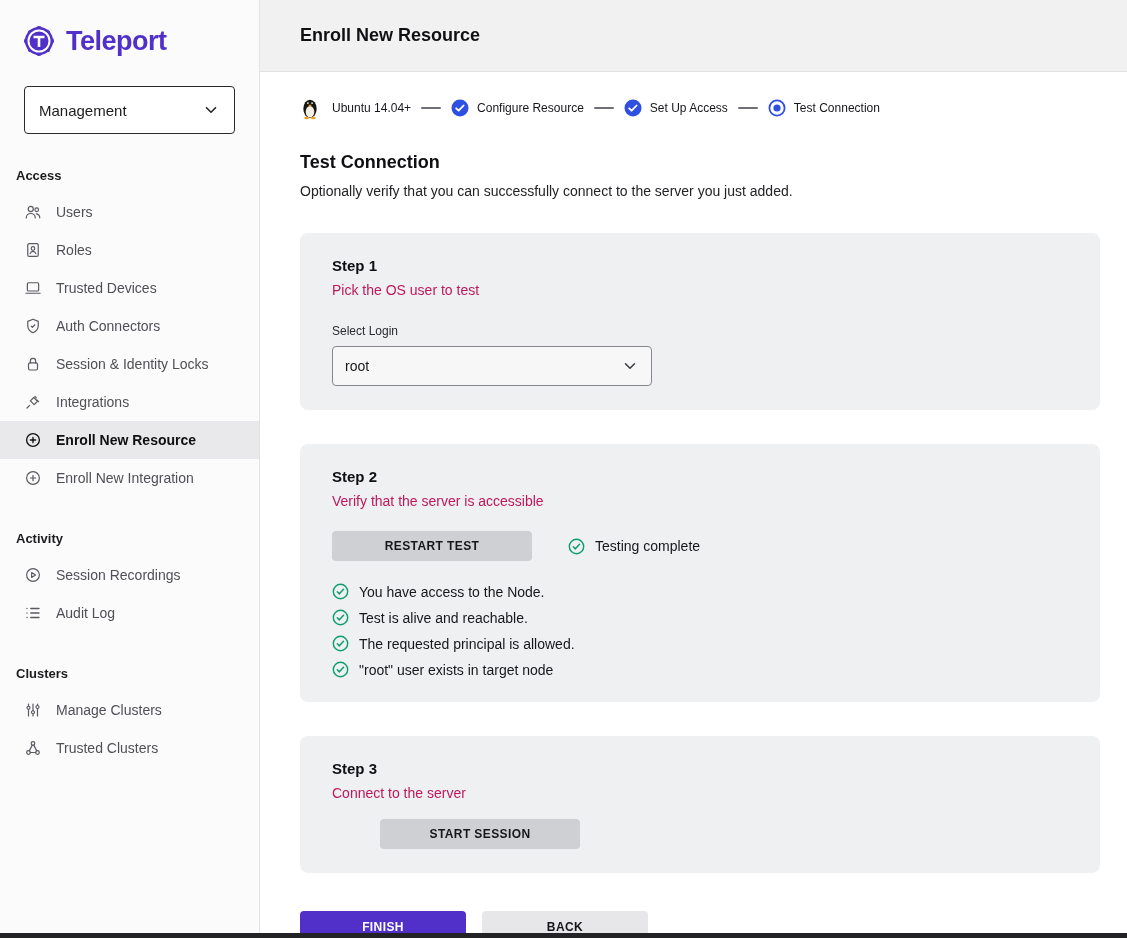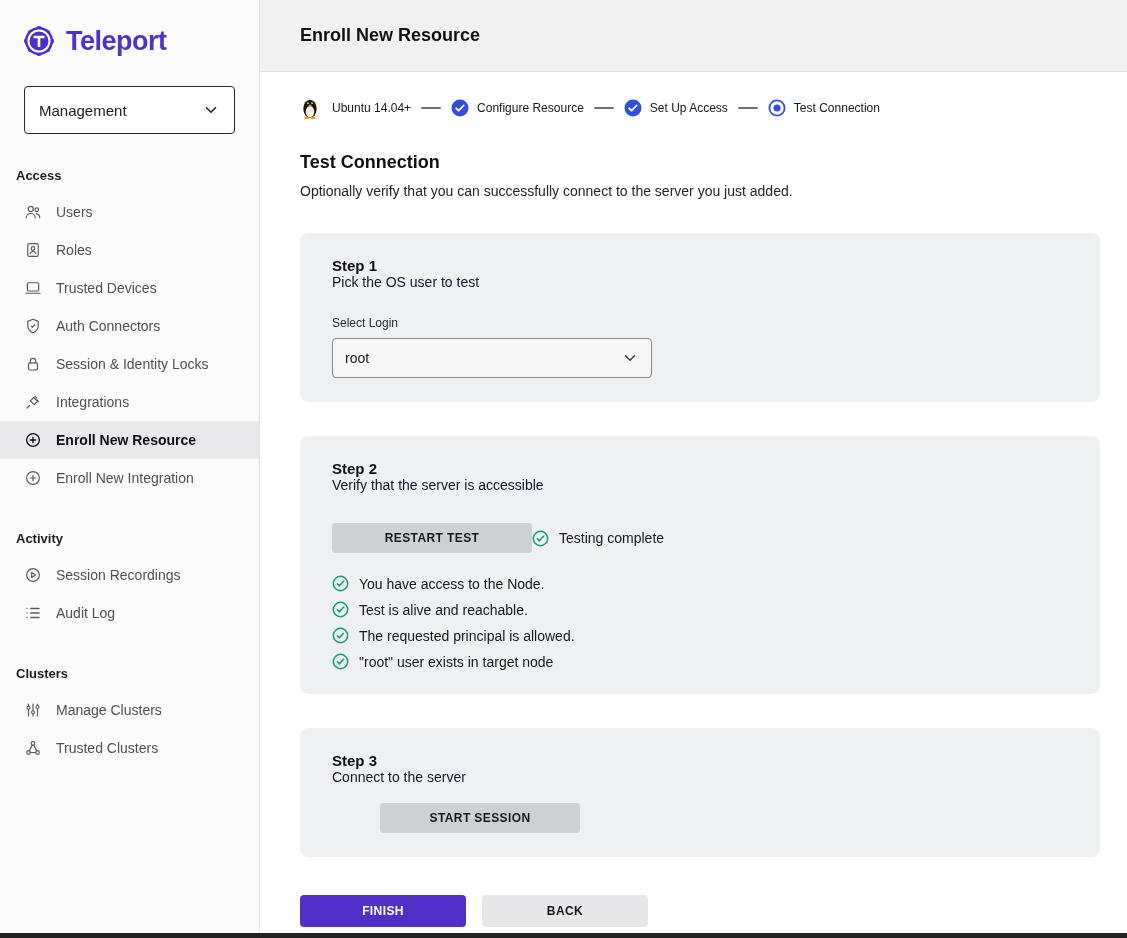--- a/index.html
+++ b/index.html
@@ -83,21 +83,21 @@
   .content .subtitle { font-size: 14px; color: #232327; }
 
   .card {
     width: 800px;
     background: #eff0f2;
     border-radius: 8px;
     padding: 24px 32px;
     margin-top: 34px;
   }
   .card .card-title { font-size: 15px; font-weight: bold; color: #101014; }
-  .card .card-desc { font-size: 14px; color: #0f172a; }
+  .card .card-desc { font-size: 14px; margin-top: 8px; color: #be185d; }
 
   .field-label { font-size: 12px; color: #2a2a2e; margin-top: 26px; }
   .select-box {
     margin-top: 8px;
     width: 320px; height: 40px;
     background: #f7f7f8;
     border: 1px solid #87878d;
     border-radius: 4px;
     display: flex; align-items: center; justify-content: space-between;
     padding: 0 12px;
@@ -109,21 +109,21 @@
   .btn {
     border: none; border-radius: 4px;
     font-family: "Liberation Sans", sans-serif;
     font-size: 12px; font-weight: bold; letter-spacing: 0.4px;
     cursor: pointer;
   }
   .btn-gray { width: 200px; height: 30px; background: #cfd0d4; color: #17171b; }
   .btn-primary { width: 166px; height: 32px; background: #512FC9; color: #ffffff; }
   .btn-light { width: 166px; height: 32px; background: #e7e7ea; color: #17171b; }
 
-  .test-row { display: flex; align-items: center; margin-top: 30px; }
+  .test-row { display: flex; align-items: center; gap: 36px; margin-top: 22px; }
   .status-chip { display: flex; align-items: center; gap: 10px; font-size: 14px; color: #17171b; }
 
   .check-list { margin-top: 22px; display: flex; flex-direction: column; gap: 9px; }
   .check-row { display: flex; align-items: center; gap: 10px; font-size: 14px; color: #17171b; }
   .check-icon { display: inline-flex; width: 17px; height: 17px; }
 
   .footer-actions { display: flex; gap: 16px; margin-top: 38px; }
 
   .bottom-edge {
     position: absolute; left: 0; bottom: 0;

